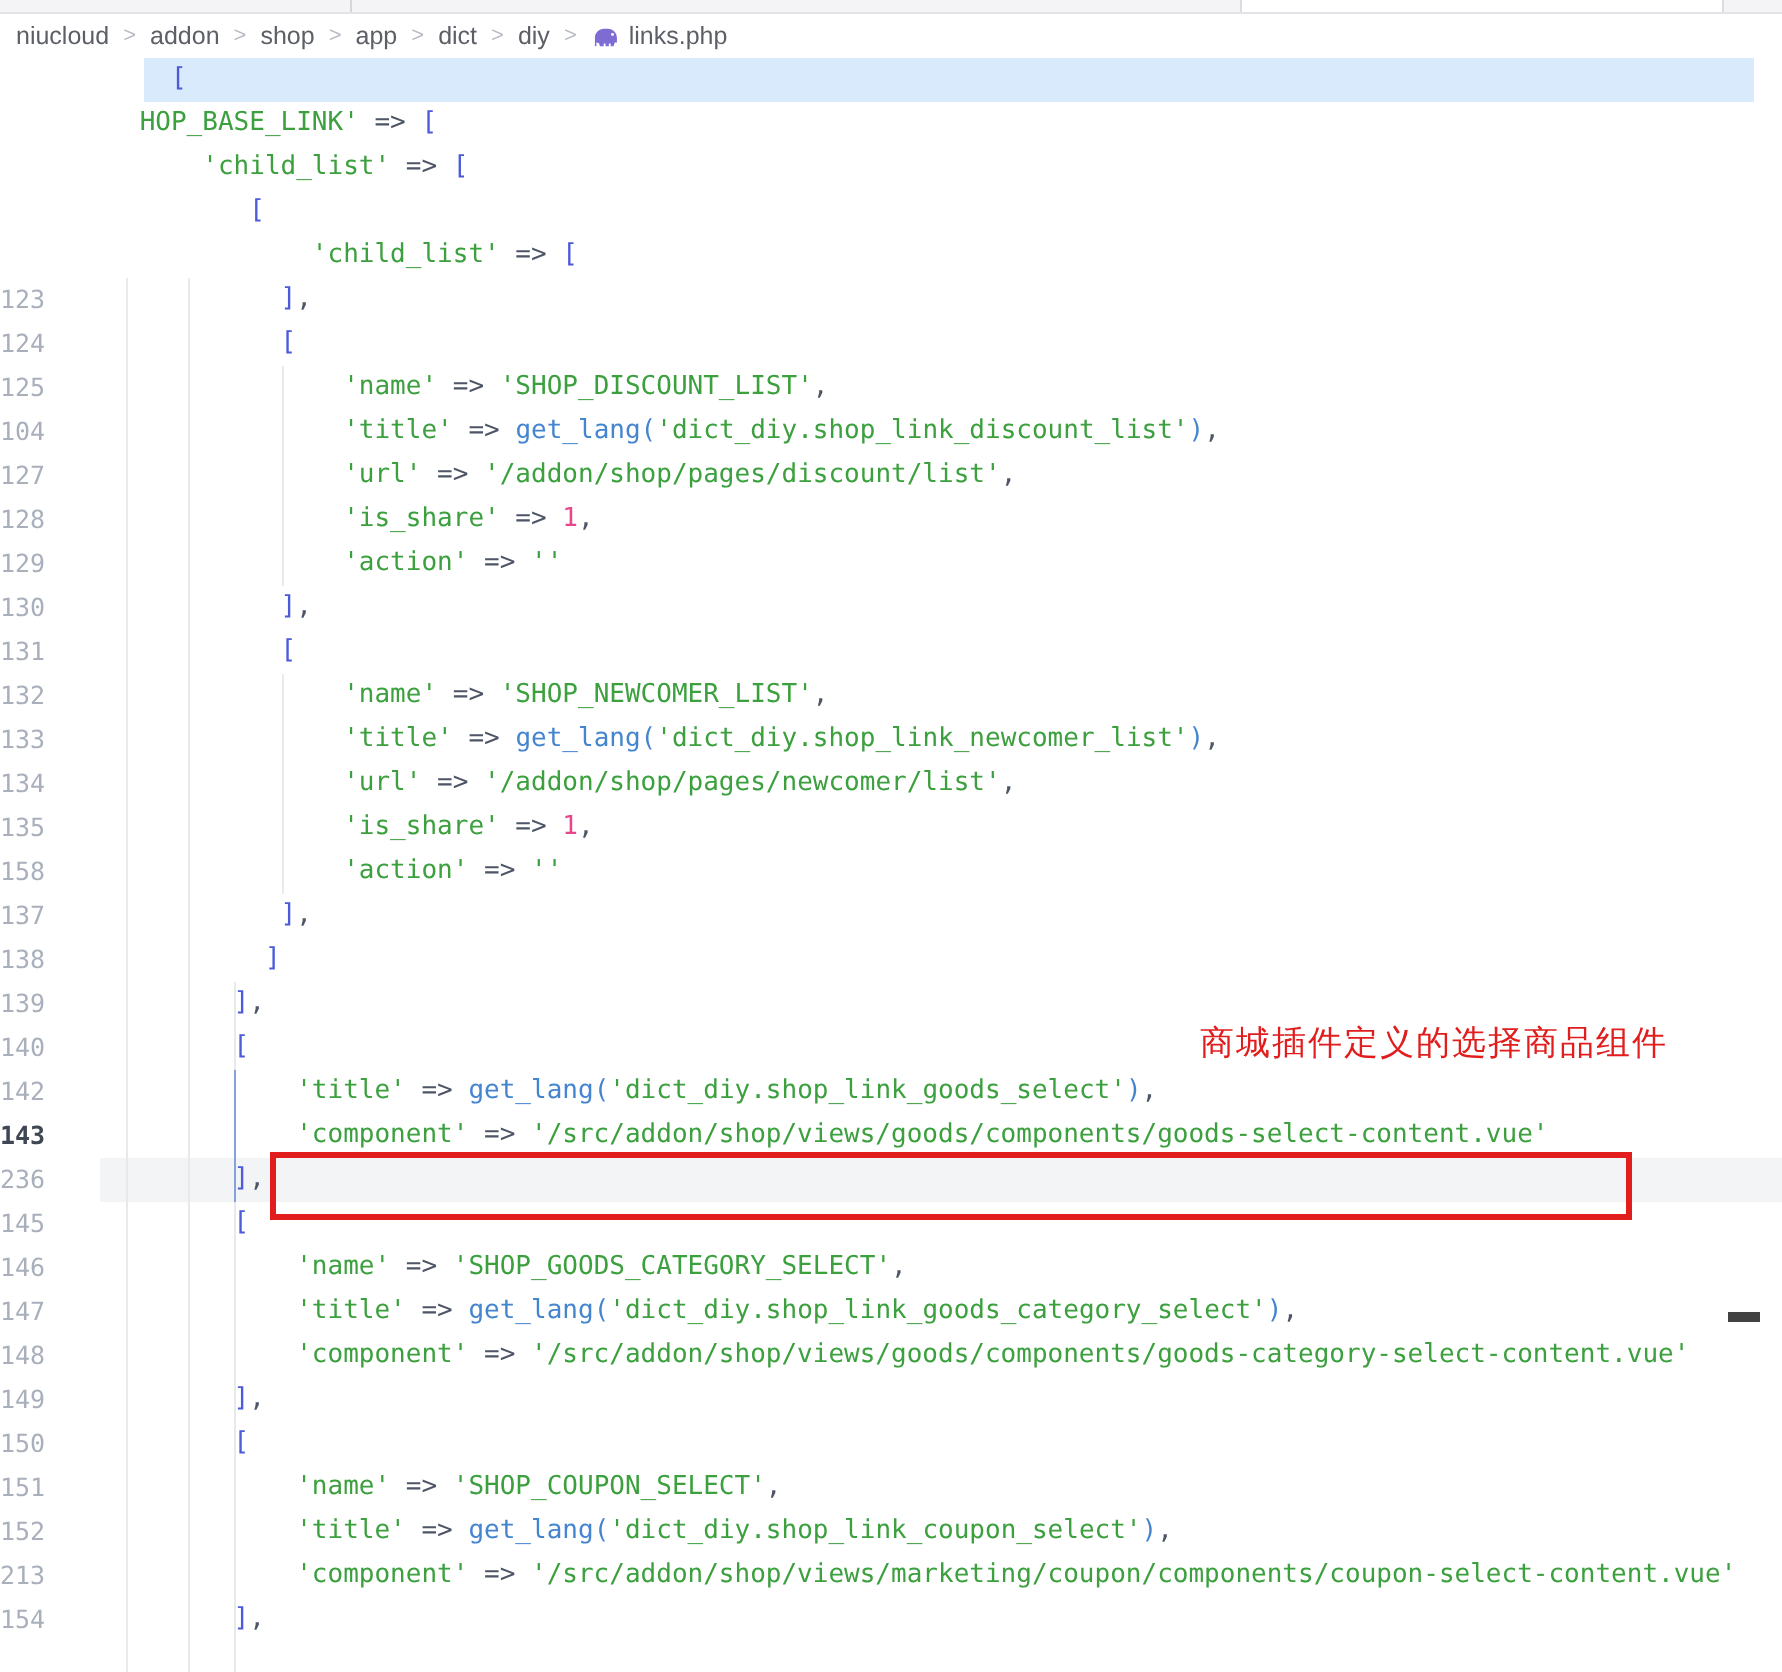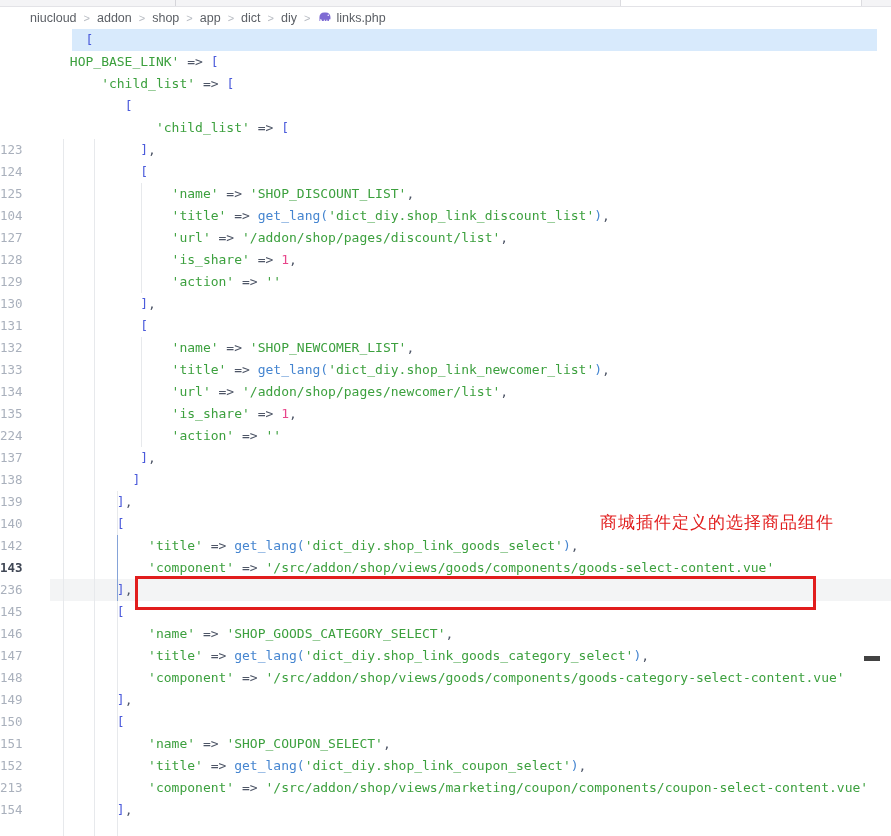--- a/index.html
+++ b/index.html
@@ -6,25 +6,25 @@
   body{
     width:891px;height:836px;overflow:hidden;background:#fff;
     font-family:"Liberation Sans",sans-serif;position:relative;
   }
   
   .tabstrip{height:6px;background:#f4f4f6;border-bottom:1px solid #e3e3e7;position:relative;}
   .tab-active{position:absolute;left:620px;width:240px;top:0;height:6px;background:#ffffff;
     border-left:1px solid #dcdce0;border-right:1px solid #dcdce0;}
   .tabdiv{position:absolute;top:0;height:6px;width:1px;background:#d5d5da;}
   
-  .breadcrumb{height:22px;display:flex;align-items:center;padding-left:30px;
+  .breadcrumb{height:22px;display:flex;align-items:center;padding-left:8px;
     font-size:12.5px;color:#5c6066;background:#fff;}
   .crumb{cursor:default;}
   .sep{color:#b6bac1;margin:0 7px;font-size:11px;}
-  .file-crumb{display:flex;gap:4px;}
+  .file-crumb{display:flex;align-items:center;gap:4px;}
   .phpicon{display:inline-flex;width:15px;height:11px;}
   
   .editor{position:relative;height:808px;
     font-family:"DejaVu Sans Mono",monospace;font-size:13px;line-height:22px;}
   .overlay{position:absolute;top:0;left:0;width:100%;height:100%;pointer-events:none;}
   .guide{position:absolute;width:1px;background:#e7e9ec;}
   .guide.active{background:var(--guide_active,#85a3d8);}
   .band{position:absolute;left:72px;width:805px;top:0;height:22px;background:var(--sticky_band,#d8eafc);}
   .curline{position:absolute;left:50px;right:0;top:550px;height:22px;background:var(--current_line_bg,#f3f4f5);}
   .redbox{position:absolute;left:135px;top:547px;width:675px;height:28px;
@@ -160,21 +160,21 @@
       </div>
       <div class="line">
         <span class="ln">134</span>
         <span class="codeseg"><span class="tk-w">              </span><span class="tk-s">'url'</span><span class="tk-p"> =&gt; </span><span class="tk-s">'/addon/shop/pages/newcomer/list'</span><span class="tk-p">,</span></span>
       </div>
       <div class="line">
         <span class="ln">135</span>
         <span class="codeseg"><span class="tk-w">              </span><span class="tk-s">'is_share'</span><span class="tk-p"> =&gt; </span><span class="tk-n">1</span><span class="tk-p">,</span></span>
       </div>
       <div class="line">
-        <span class="ln">224</span>
+        <span class="ln">158</span>
         <span class="codeseg"><span class="tk-w">              </span><span class="tk-s">'action'</span><span class="tk-p"> =&gt; </span><span class="tk-s">''</span></span>
       </div>
       <div class="line">
         <span class="ln">137</span>
         <span class="codeseg"><span class="tk-w">          </span><span class="tk-b">]</span><span class="tk-p">,</span></span>
       </div>
       <div class="line">
         <span class="ln">138</span>
         <span class="codeseg"><span class="tk-w">         </span><span class="tk-b">]</span></span>
       </div>

